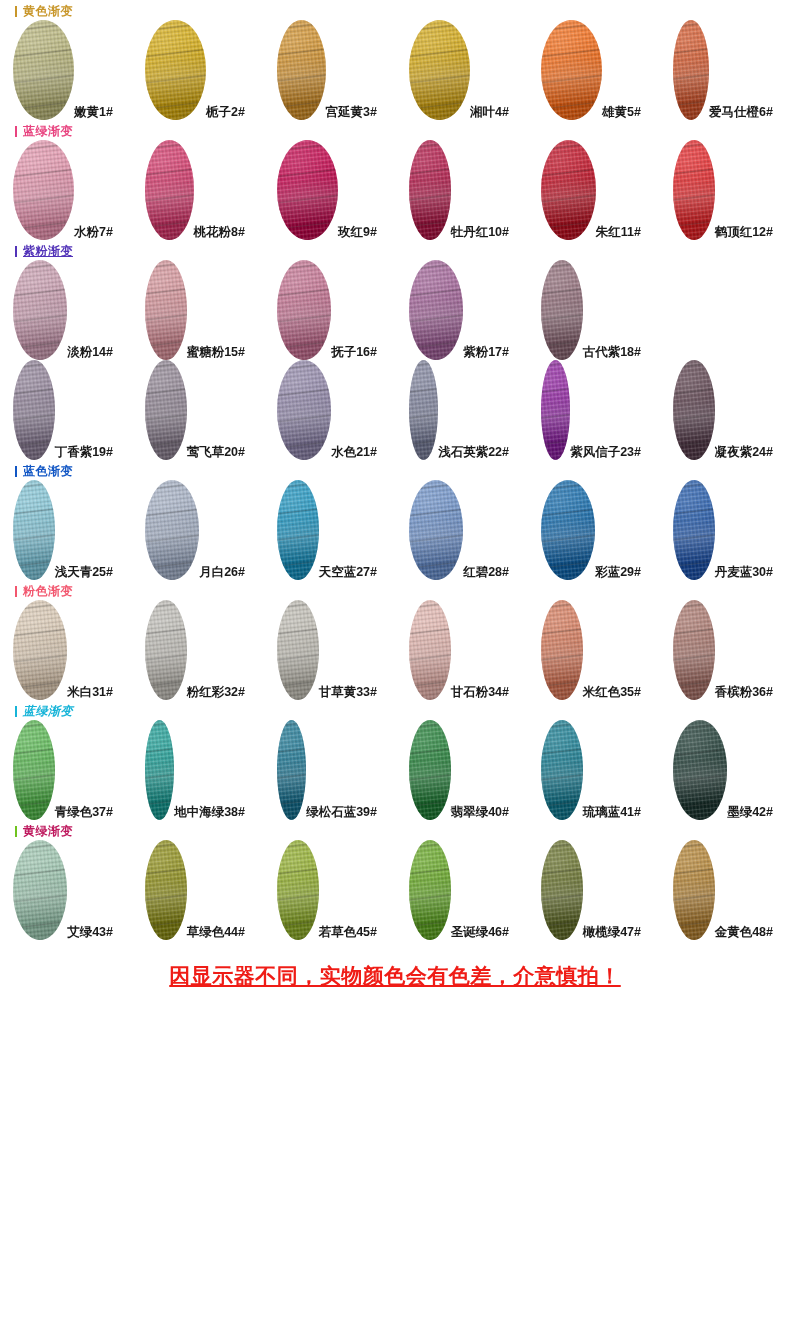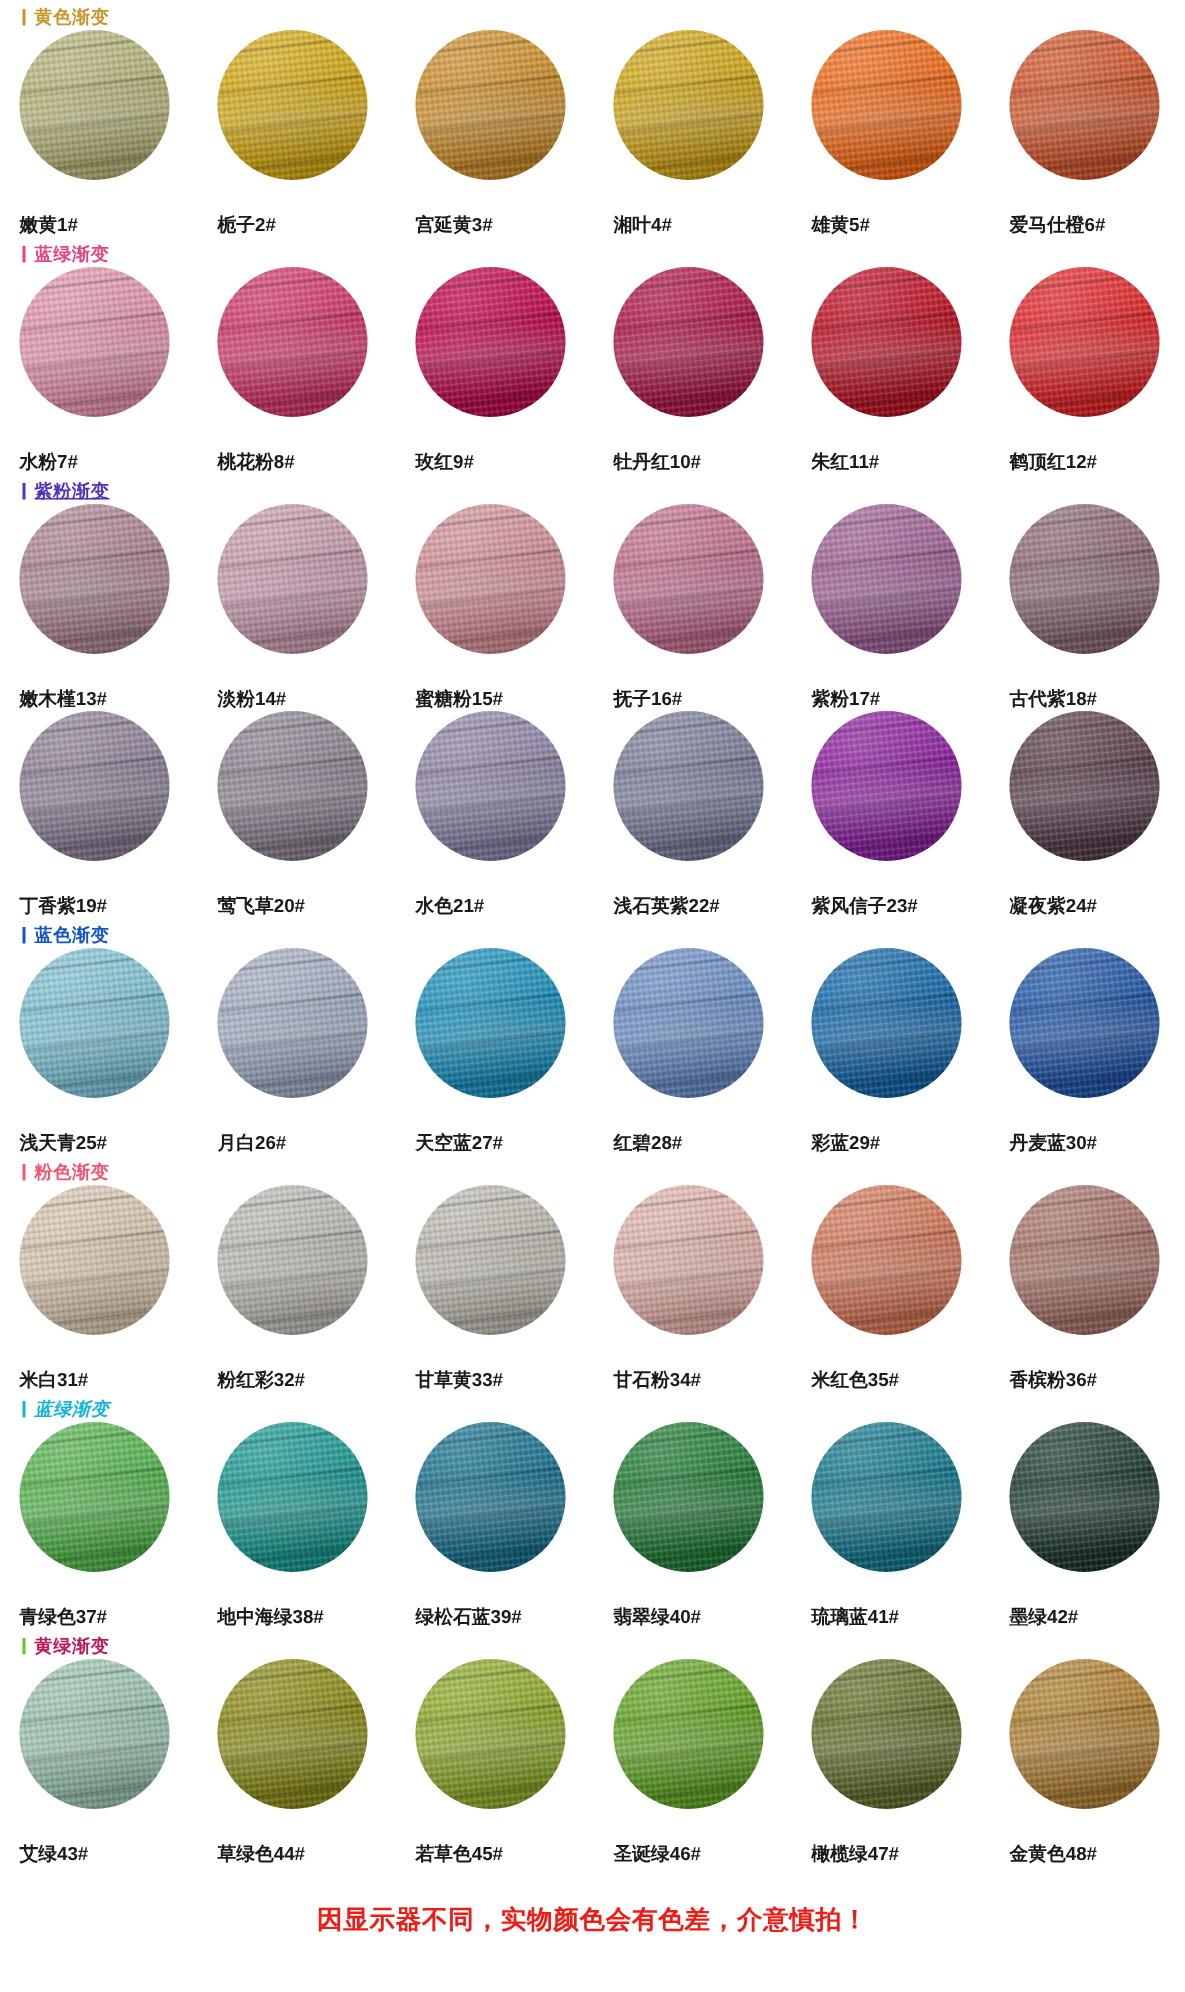--- a/index.html
+++ b/index.html
@@ -51,23 +51,22 @@
   .swatch-row {
     display: flex;
     padding-left: 13px;
     padding-right: 13px;
     gap: 32px;
   }
   .swatch {
     width: 100px;
     flex: 0 0 100px;
     display: flex;
-    flex-direction: column;
-    align-items: flex-start;
-    gap: 16px;
+    flex-direction: row;
+    align-items: flex-end;
   }
   .swatch-disc {
     width: 100px;
     height: 100px;
     border-radius: 50%;
     position: relative;
     overflow: hidden;
     background-clip: padding-box;
   }
   
@@ -130,25 +129,26 @@
     font-weight: bold;
     color: #1a1a1a;
     line-height: 16px;
     white-space: nowrap;
     text-align: center;
   }
 
   
   .footer-note {
     text-align: center;
-    font-size: 17px;
+    font-size: 21px;
     font-weight: bold;
     letter-spacing: 0.5px;
     line-height: 28px;
     margin-top: 22px;
+    text-decoration: underline;
   }
 </style>
 </head>
 <body style="background: rgb(255, 255, 255);">
 
 <div id="chart-root">
     <div class="section">
       <div class="section-header">
         <span class="section-bar" style="background: rgb(200, 150, 42);"></span>
         <span class="section-title" style="color: rgb(200, 150, 42);">黄色渐变</span>
@@ -272,29 +272,20 @@
         </div>
       </div>
     </div>
     <div class="section">
       <div class="section-header">
         <span class="section-bar" style="background: rgb(82, 51, 184);"></span>
         <span class="section-title" style="color: rgb(82, 51, 184); text-decoration: underline;">紫粉渐变</span>
       </div>
       <div class="swatch-row">
         <div class="swatch">
-          <div class="swatch-disc" style="background: linear-gradient(168deg, rgb(171, 133, 146) 0%, rgb(171, 133, 146) 38%, rgb(155, 116, 132) 62%, rgb(155, 116, 132) 100%);">
-            <span class="tex-a"></span>
-            <span class="tex-b"></span>
-            <span class="tex-c"></span>
-            <span class="tex-d"></span>
-          </div>
-          <div class="swatch-label">嫩木槿13#</div>
-        </div>
-        <div class="swatch">
           <div class="swatch-disc" style="background: linear-gradient(168deg, rgb(199, 156, 174) 0%, rgb(199, 156, 174) 38%, rgb(185, 139, 160) 62%, rgb(185, 139, 160) 100%);">
             <span class="tex-a"></span>
             <span class="tex-b"></span>
             <span class="tex-c"></span>
             <span class="tex-d"></span>
           </div>
           <div class="swatch-label">淡粉14#</div>
         </div>
         <div class="swatch">
           <div class="swatch-disc" style="background: linear-gradient(168deg, rgb(210, 145, 151) 0%, rgb(210, 145, 151) 38%, rgb(197, 127, 136) 62%, rgb(197, 127, 136) 100%);">

